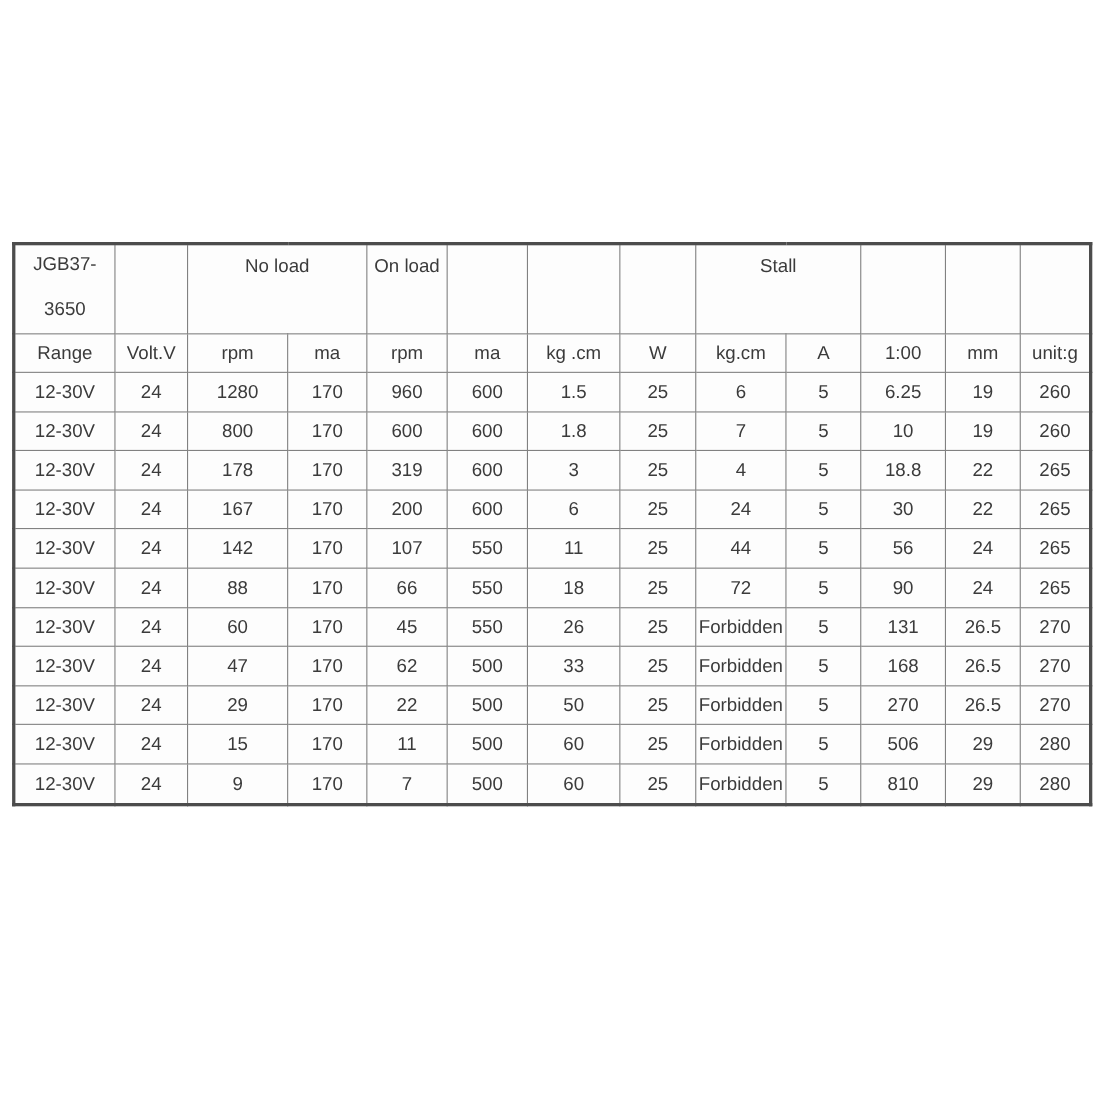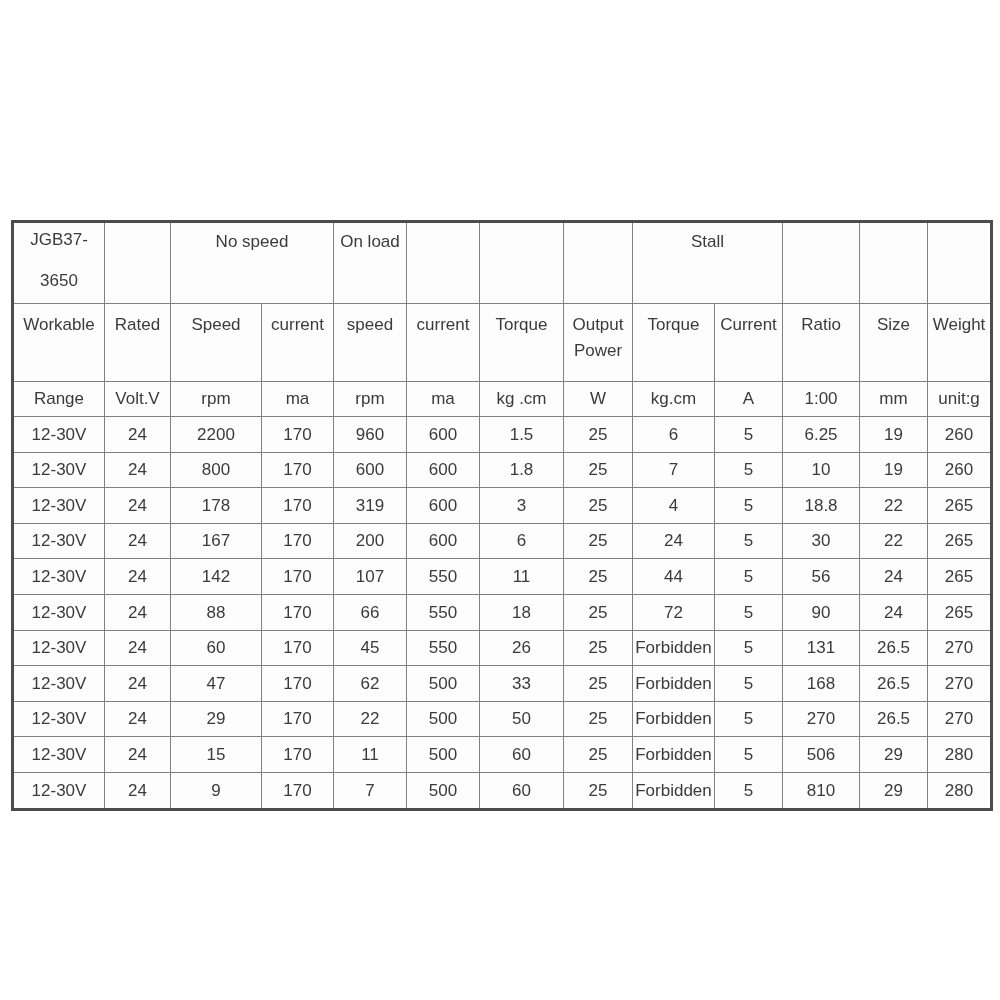--- a/index.html
+++ b/index.html
@@ -90,44 +90,29 @@
         <col style="width:68px">
       <col style="width:64px">
     </colgroup>
     <thead>
       <tr class="row-group">
         <td class="model-cell">
           <div>JGB37-</div>
           <div class="model-line2">3650</div>
         </td>
         <td></td>
-        <td colspan="2">No speed</td>
+        <td colspan="2">No load</td>
         <td class="thick-left">On load</td>
         <td></td>
         <td></td>
         <td></td>
         <td colspan="2">Stall</td>
         <td class="thick-left"></td>
         <td></td>
         <td></td>
-      </tr>
-      <tr class="row-names">
-        <td>Workable</td>
-        <td>Rated</td>
-        <td>Speed</td>
-        <td>current</td>
-        <td>speed</td>
-        <td>current</td>
-        <td>Torque</td>
-        <td>Output Power</td>
-        <td>Torque</td>
-        <td>Current</td>
-        <td>Ratio</td>
-        <td>Size</td>
-        <td>Weight</td>
       </tr>
       <tr class="row-units">
         <td>Range</td>
         <td>Volt.V</td>
         <td>rpm</td>
         <td>ma</td>
         <td>rpm</td>
         <td>ma</td>
         <td>kg .cm</td>
         <td>W</td>
@@ -135,21 +120,21 @@
         <td>A</td>
         <td>1:00</td>
         <td>mm</td>
         <td>unit:g</td>
       </tr>
     </thead>
     <tbody class="data">
         <tr>
           <td>12-30V</td>
           <td>24</td>
-          <td>2200</td>
+          <td>1280</td>
           <td>170</td>
           <td>960</td>
           <td>600</td>
           <td>1.5</td>
           <td>25</td>
           <td>6</td>
           <td>5</td>
           <td>6.25</td>
           <td>19</td>
           <td>260</td>

